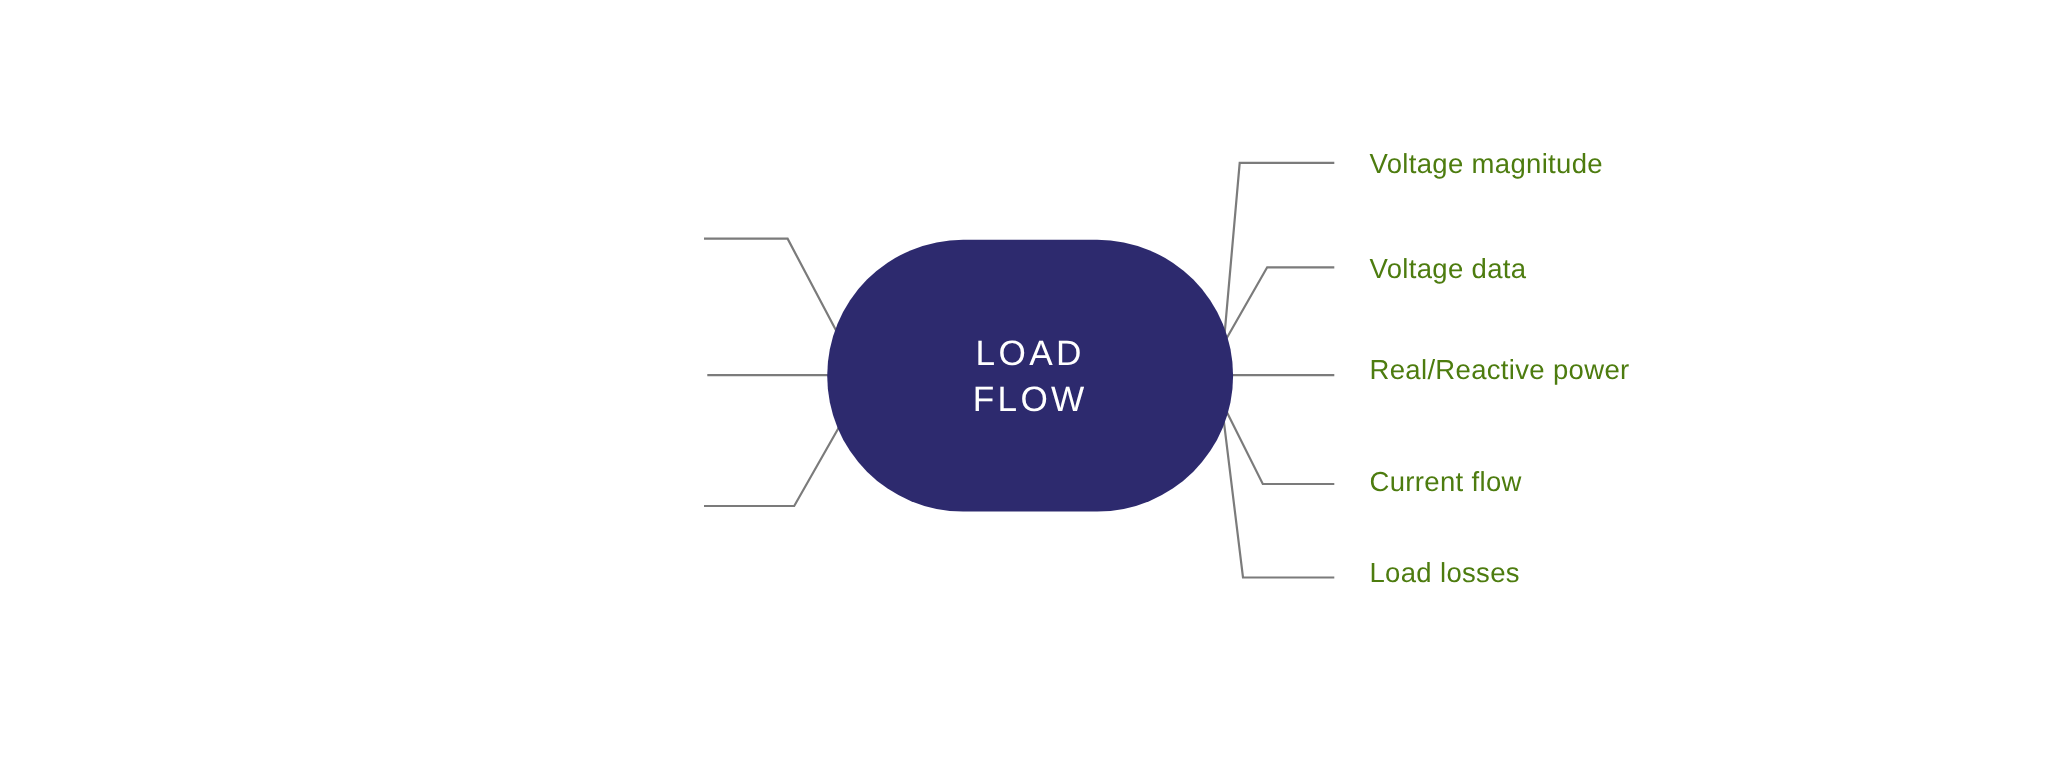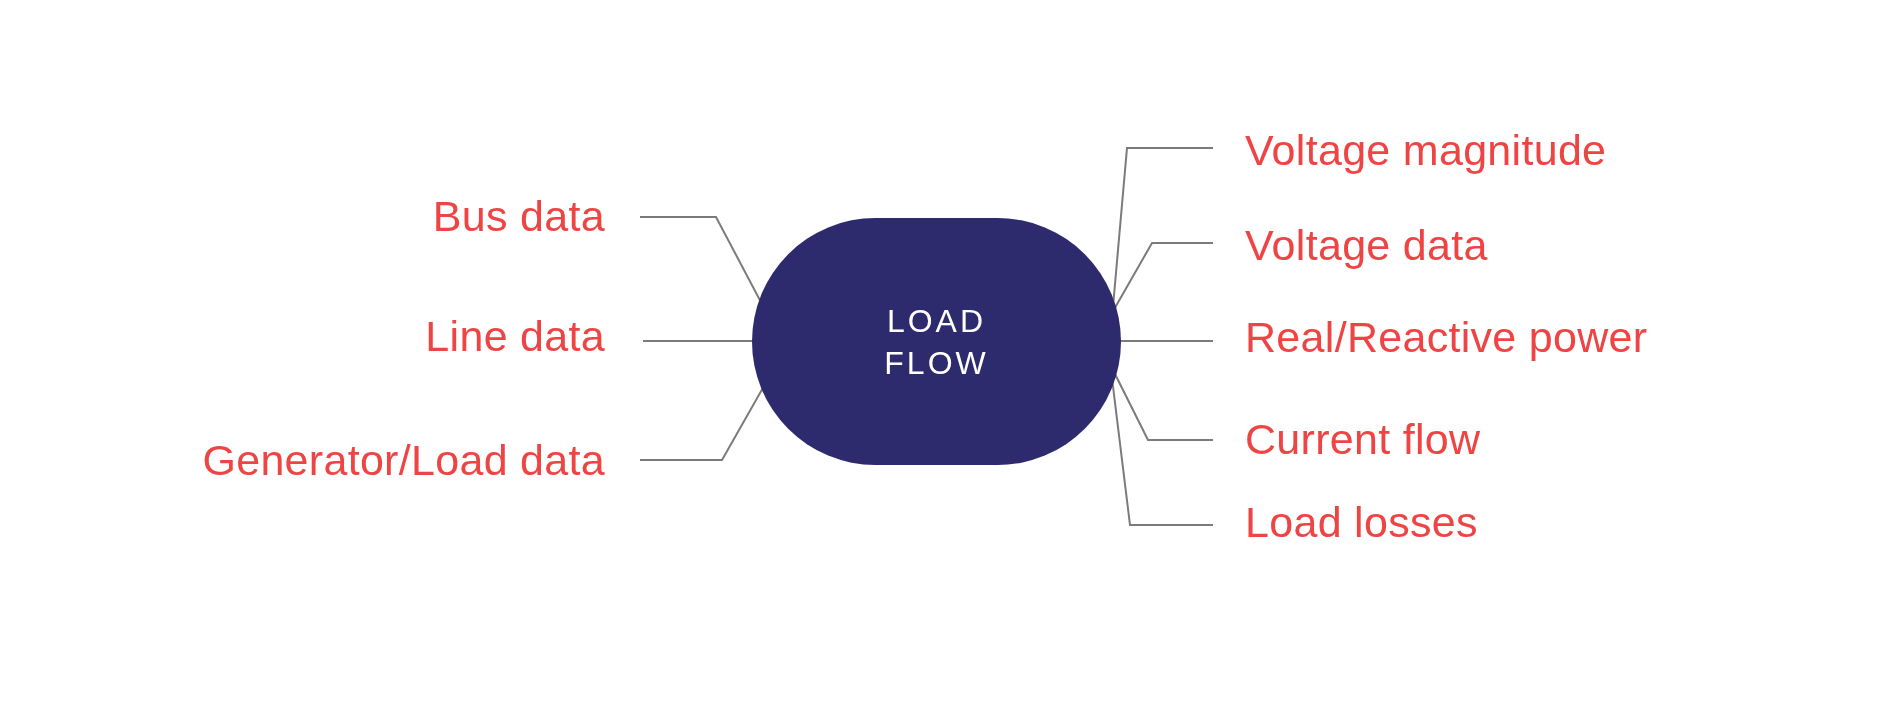--- a/index.html
+++ b/index.html
@@ -23,24 +23,24 @@
     height: 707px;
   }
   .connector {
     fill: none;
     stroke: #7b7b7b;
     stroke-width: 2;
     stroke-linejoin: miter;
   }
   .label {
     position: absolute;
-    font-size: 43px;
+    font-size: 25px;
     font-weight: 400;
     letter-spacing: 0.3px;
-    color: #ef4444;
+    color: #4d7c0f;
     white-space: nowrap;
     transform: translateY(-50%);
     line-height: 1;
   }
   .label.left {
     right: 1275px; 
     text-align: right;
   }
   .label.right {
     left: 1245px;
@@ -82,23 +82,20 @@
     <polyline class="connector" points="1213,525 1130,525 1110,362"></polyline>
 
     <rect x="752" y="218" width="369" height="247" rx="123.5" ry="123.5" fill="#2d2a6e"></rect>
   </svg>
 
   <div class="center-title">
     <span>LOAD</span>
     <span>FLOW</span>
   </div>
 
-  <div class="label left" style="top:216px">Bus data</div>
-  <div class="label left" style="top:336px">Line data</div>
-  <div class="label left" style="top:460px">Generator/Load data</div>
 
   <div class="label right" style="top:150px">Voltage magnitude</div>
   <div class="label right" style="top:245px">Voltage data</div>
   <div class="label right" style="top:439px">Current flow</div>
   <div class="label right" style="top:337px">Real/Reactive power</div>
   <div class="label right" style="top:522px">Load losses</div>
 
 </div>
 
 </body></html>

